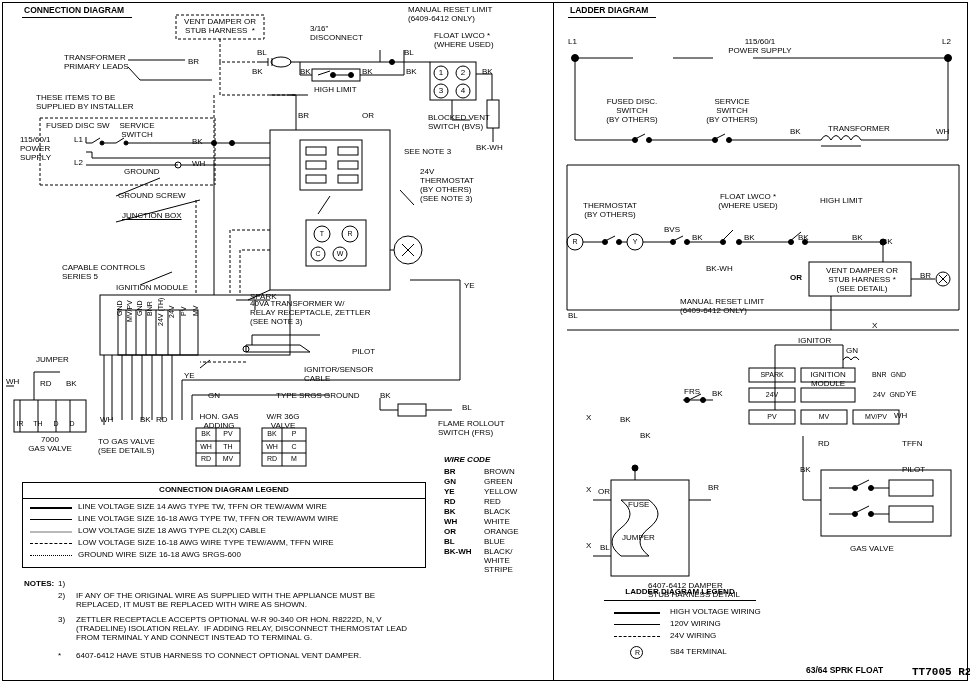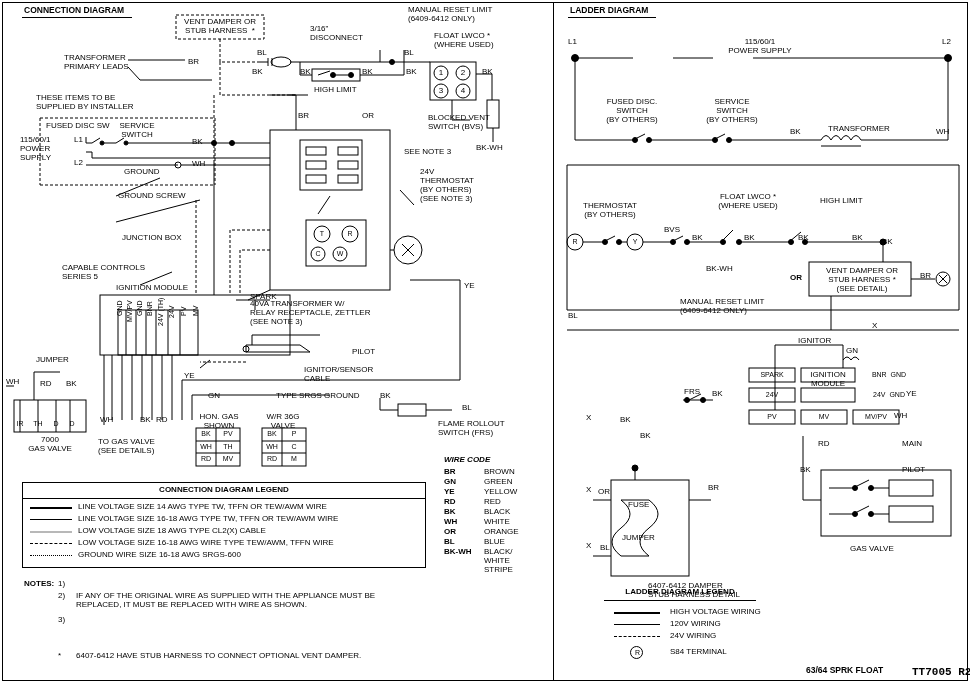--- a/index.html
+++ b/index.html
@@ -212,32 +212,32 @@
   <div class="lbl" style="left:46px;top:122px;">FUSED DISC SW</div>
   <div class="lbl c" style="left:112px;top:122px;width:50px;">SERVICE
 SWITCH</div>
   <div class="lbl" style="left:20px;top:136px;">115/60/1
 POWER
 SUPPLY</div>
   <div class="lbl" style="left:74px;top:136px;">L1</div>
   <div class="lbl" style="left:74px;top:159px;">L2</div>
   <div class="lbl" style="left:124px;top:168px;">GROUND</div>
   <div class="lbl" style="left:118px;top:192px;">GROUND SCREW</div>
-  <div class="lbl" style="left:122px;top:234px;">JUNCTION BOX</div>
+  <div class="lbl" style="left:122px;top:212px;text-decoration:underline;">JUNCTION BOX</div>
   <div class="lbl" style="left:62px;top:264px;">CAPABLE CONTROLS
 SERIES 5</div>
   <div class="lbl" style="left:116px;top:284px;">IGNITION MODULE</div>
   <div class="lbl" style="left:250px;top:293px;">SPARK</div>
   <div class="lbl" style="left:36px;top:356px;">JUMPER</div>
   <div class="lbl c" style="left:12px;top:436px;width:76px;">7000
 GAS VALVE</div>
   <div class="lbl" style="left:98px;top:438px;">TO GAS VALVE
 (SEE DETAILS)</div>
   <div class="lbl c" style="left:188px;top:413px;width:62px;">HON. GAS
-SHOWN</div>
+ADDING</div>
   <div class="lbl c" style="left:252px;top:413px;width:62px;">W/R 36G
 VALVE</div>
   <div class="lbl" style="left:276px;top:392px;">TYPE SRGS GROUND</div>
   <div class="lbl" style="left:352px;top:348px;">PILOT</div>
   <div class="lbl" style="left:304px;top:366px;">IGNITOR/SENSOR
 CABLE</div>
   <div class="lbl" style="left:438px;top:420px;">FLAME ROLLOUT
 SWITCH (FRS)</div>
   <div class="lbl" style="left:250px;top:300px;">40VA TRANSFORMER W/
 RELAY RECEPTACLE, ZETTLER
@@ -382,20 +382,23 @@
 
   <div class="legendline" style="left:30px;top:555px;width:42px;height:0;border-top:1px dotted #000;"></div>
   <div class="lbl" style="left:78px;top:551px;">GROUND WIRE SIZE 16-18 AWG SRGS-600</div>
 
   <div class="lbl b" style="left:24px;top:580px;">NOTES:</div>
   <div class="lbl" style="left:58px;top:580px;">1)</div>
   <div class="lbl" style="left:58px;top:592px;">2)</div>
   <div class="lbl" style="left:76px;top:592px;">IF ANY OF THE ORIGINAL WIRE AS SUPPLIED WITH THE APPLIANCE MUST BE
 REPLACED, IT MUST BE REPLACED WITH WIRE AS SHOWN.</div>
   <div class="lbl" style="left:58px;top:616px;">3)</div>
+  <div class="lbl" style="left:76px;top:616px;">ZETTLER RECEPTACLE ACCEPTS OPTIONAL W-R 90-340 OR HON. R8222D, N, V
+(TRADELINE) ISOLATION RELAY.  IF ADDING RELAY, DISCONNECT THERMOSTAT LEAD
+FROM TERMINAL Y AND CONNECT INSTEAD TO TERMINAL G.</div>
   <div class="lbl" style="left:58px;top:652px;">*</div>
   <div class="lbl" style="left:76px;top:652px;">6407-6412 HAVE STUB HARNESS TO CONNECT OPTIONAL VENT DAMPER.</div>
 
   <svg width="420" height="683" style="left:553px;">
     <g stroke="#000" fill="none" stroke-width="1">
 
       <circle cx="22" cy="58" r="3.5" fill="#000"></circle>
       <circle cx="395" cy="58" r="3.5" fill="#000"></circle>
       <path d="M22,58 L80,58"></path>
       <path d="M120,58 L160,58"></path>
@@ -530,21 +533,21 @@
 (SEE DETAIL)</div>
   <div class="lbl" style="left:798px;top:337px;">IGNITOR</div>
   <div class="lbl c" style="left:800px;top:371px;width:56px;">IGNITION
 MODULE</div>
   <div class="lbl" style="left:684px;top:388px;">FRS</div>
   <div class="lbl" style="left:628px;top:501px;">FUSE</div>
   <div class="lbl" style="left:622px;top:534px;">JUMPER</div>
   <div class="lbl" style="left:648px;top:582px;">6407-6412 DAMPER
 STUB HARNESS DETAIL</div>
   <div class="lbl" style="left:850px;top:545px;">GAS VALVE</div>
-  <div class="lbl" style="left:902px;top:440px;">MAIN</div>
+  <div class="lbl" style="left:902px;top:440px;">TFFN</div>
   <div class="lbl" style="left:902px;top:466px;">PILOT</div>
   <div class="lbl" style="left:706px;top:265px;">BK-WH</div>
   <div class="lbl b" style="left:790px;top:274px;">OR</div>
 
   <div class="lbl c" style="left:570px;top:238px;width:10px;font-size:7px;">R</div>
   <div class="lbl c" style="left:630px;top:238px;width:10px;font-size:7px;">Y</div>
 
   <div class="lbl c" style="left:749px;top:371px;width:46px;font-size:7px;">SPARK</div>
   <div class="lbl c" style="left:862px;top:371px;width:54px;font-size:7px;">BNR  GND</div>
   <div class="lbl c" style="left:749px;top:391px;width:46px;font-size:7px;">24V</div>

